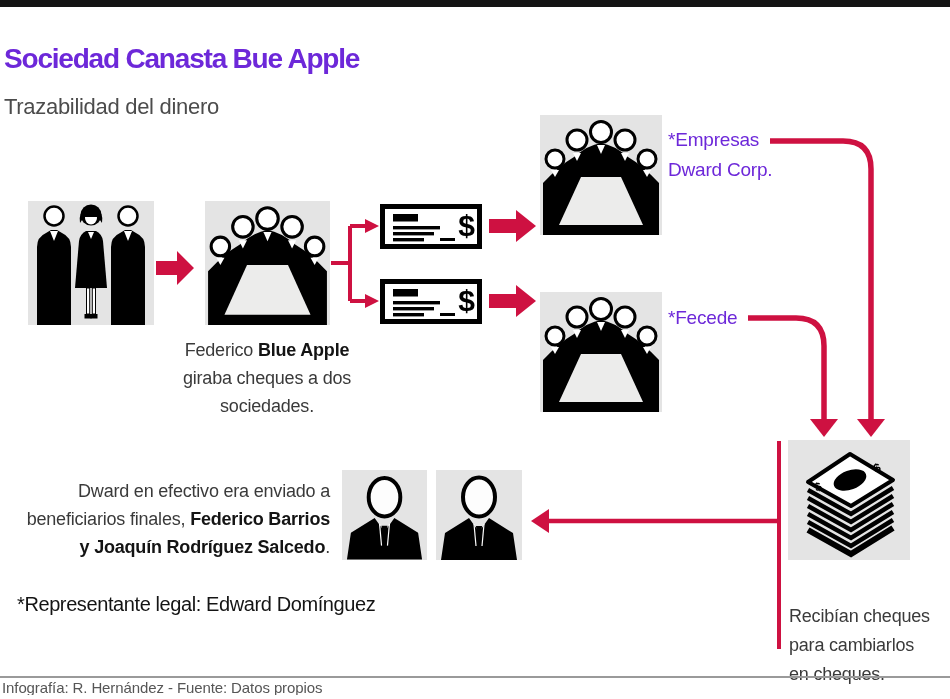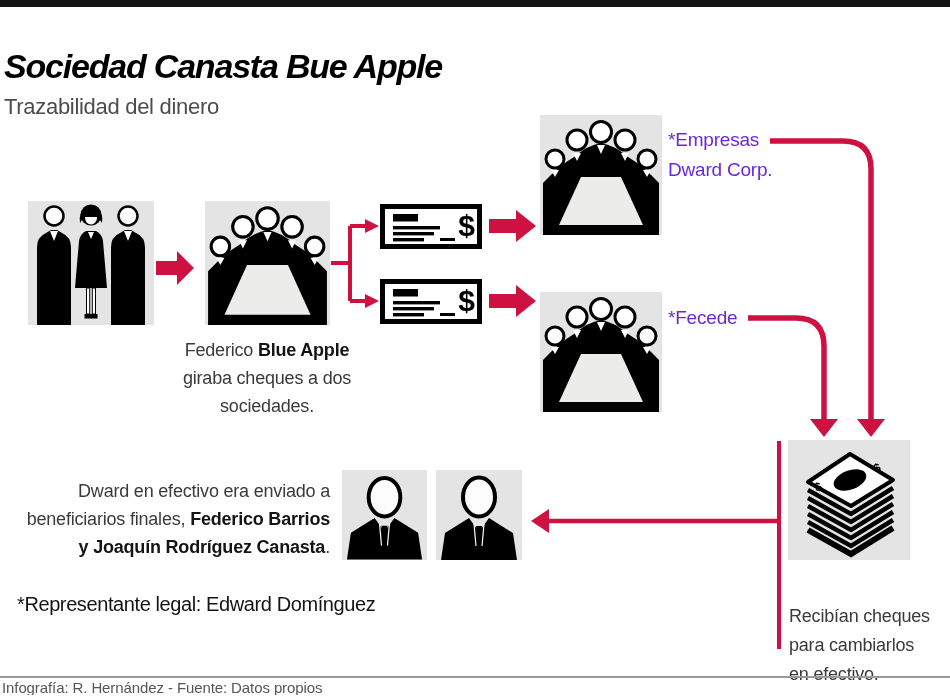--- a/index.html
+++ b/index.html
@@ -2,22 +2,22 @@
 <html><head>
 <meta charset="utf-8">
 <style>
   html,body{margin:0;padding:0;background:#fff;}
   .stage{
     position:relative;width:950px;height:699px;background:#ffffff;overflow:hidden;
     font-family:"Liberation Sans","DejaVu Sans",sans-serif;color:#3a3a3a;
   }
   .topbar{position:absolute;left:0;top:0;width:950px;height:7px;background:#141414;}
   .title{
-    position:absolute;left:4px;top:24px;font-size:34px;font-weight:bold;
-    letter-spacing:-1.2px;color:#000000;white-space:nowrap;font-style:italic;
+    position:absolute;left:4px;top:24px;font-size:28px;font-weight:bold;
+    letter-spacing:-1.2px;color:#6d28d9;white-space:nowrap;
   }
   .subtitle{
     position:absolute;left:4px;top:94px;font-size:22px;color:#4c4c4c;
     letter-spacing:-0.3px;white-space:nowrap;
   }
   .panel{position:absolute;background:#e4e4e4;}
   .panel svg{display:block;}
   .caption{position:absolute;font-size:18px;line-height:28px;letter-spacing:-0.2px;color:#3a3a3a;}
   .caption.center{text-align:center;}
   .caption.right{text-align:right;}
@@ -177,30 +177,30 @@
     <div>Dward Corp.</div>
   </div>
 
   <div class="label" style="left:668px;top:303px;">
     <div>*Fecede</div>
   </div>
 
   <div class="caption" style="left:789px;top:566px;width:155px;line-height:29px;margin-top:36px;">
     <div>Recibían cheques</div>
     <div>para cambiarlos</div>
-    <div>en efectivo.</div>
+    <div>en cheques.</div>
   </div>
 
   <div class="caption right" style="left:10px;top:477px;width:320px;">
     <div>Dward en efectivo era enviado a</div>
     <div>
       <span>beneficiarios finales, </span><span class="b">Federico Barrios</span>
     </div>
     <div>
-      <span class="b">y Joaquín Rodríguez Canasta</span><span>.</span>
+      <span class="b">y Joaquín Rodríguez Salcedo</span><span>.</span>
     </div>
   </div>
 
   <svg class="overlay" width="950" height="699" viewBox="0 0 950 699">
     <g fill="#ce1141" stroke="none">
       <polygon points="156,261 177,261 177,251 194,268 177,285 177,275 156,275"></polygon>
       <polygon points="489,219 516,219 516,210 536,226 516,242 516,233 489,233"></polygon>
       <polygon points="489,294 516,294 516,285 536,301 516,317 516,308 489,308"></polygon>
       <polygon points="365,219 379,226 365,233"></polygon>
       <polygon points="365,294 379,301 365,308"></polygon>

